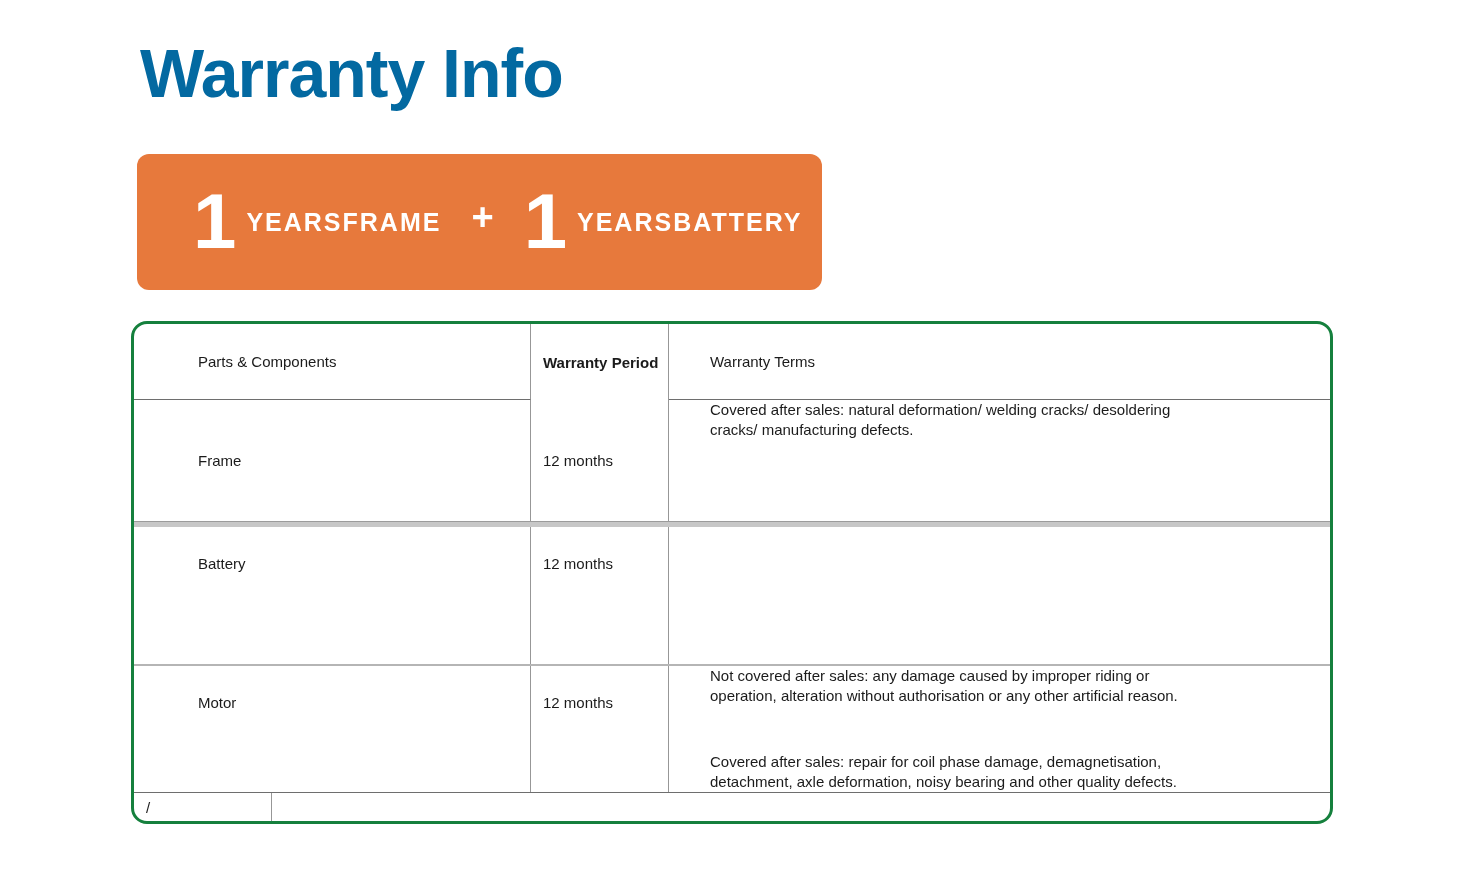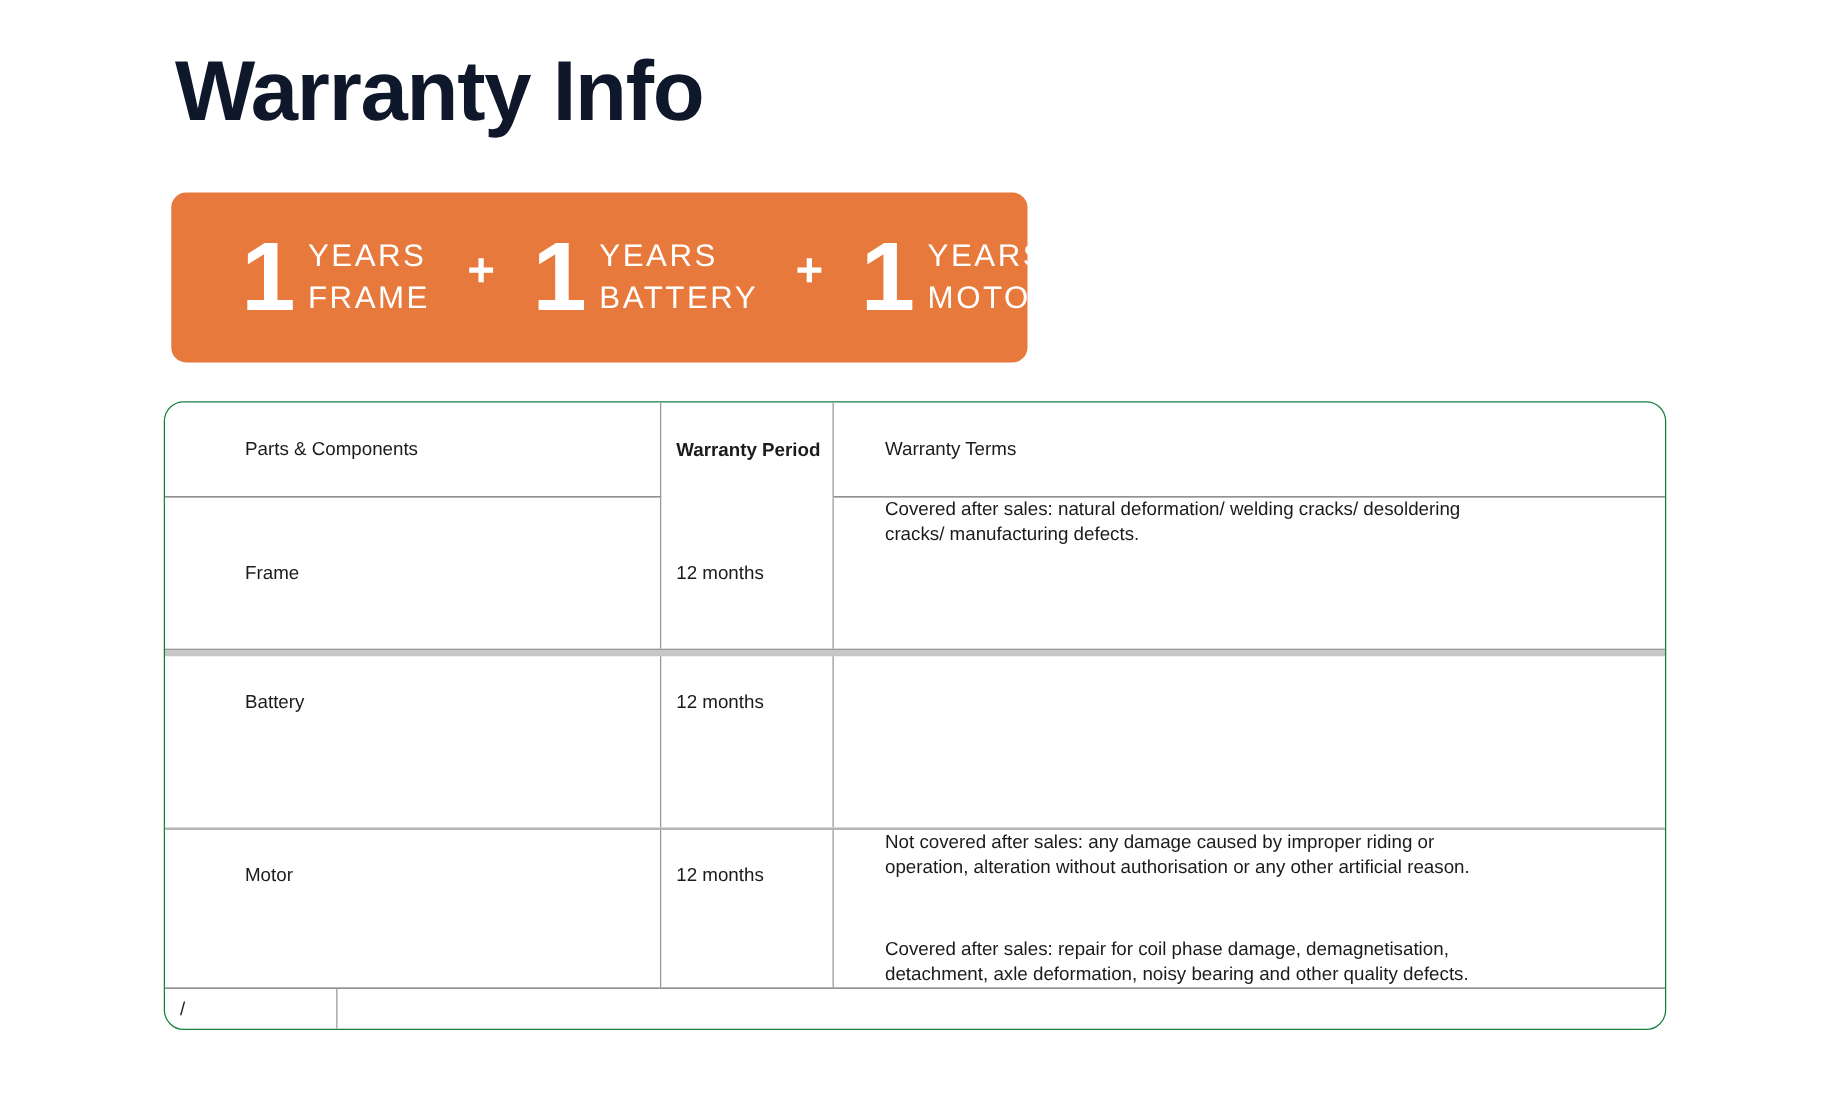--- a/index.html
+++ b/index.html
@@ -10,48 +10,48 @@
     color:#1b1b1b;
     position:relative;
     overflow:hidden;
   }
   .page { position:relative; width:1464px; height:874px; }
 
   
   .title {
     position:absolute; left:140px; top:34px;
     font-size:68px; font-weight:700;
-    color:#0f172a; letter-spacing:-1px;
+    color:#0369a1; letter-spacing:-1px;
   }
 
   
   .banner {
     position:absolute; left:137px; top:154px;
     width:685px; height:136px;
     background:#e7793c; border-radius:12px;
     display:flex; align-items:center;
     padding-left:56px;
     color:#ffffff;
   }
   .banner-group { display:flex; align-items:center; }
   .banner-num { font-size:78px; font-weight:700; line-height:0.92; }
   .banner-stack {
-    display:flex; flex-direction:column; margin-left:10px;
-    font-size:25px; font-weight:400; letter-spacing:2px; line-height:33px;
+    display:flex; flex-direction:row; margin-left:10px;
+    font-size:25px; font-weight:700; letter-spacing:2px; line-height:33px;
   }
   .banner-plus {
     font-size:38px; font-weight:700; margin:0 30px;
     transform:translateY(-5px);
   }
 
   
   .wtable {
     position:absolute; left:131px; top:321px;
     width:1202px; height:503px;
-    border:1px solid #15803d; border-radius:16px;
+    border:3px solid #15803d; border-radius:16px;
     background:#ffffff;
     display:flex; flex-direction:column;
     overflow:hidden;
     font-size:15px;
   }
   .trow { display:flex; flex:0 0 auto; width:100%; }
   .cell { display:flex; align-items:center; }
   .c1 { width:397px; border-right:1px solid #979797; padding-left:64px; }
   .c2 { width:138px; border-right:1px solid #979797; padding-left:12px; }
   .c3 { flex:1; padding-left:41px; padding-right:20px; }

